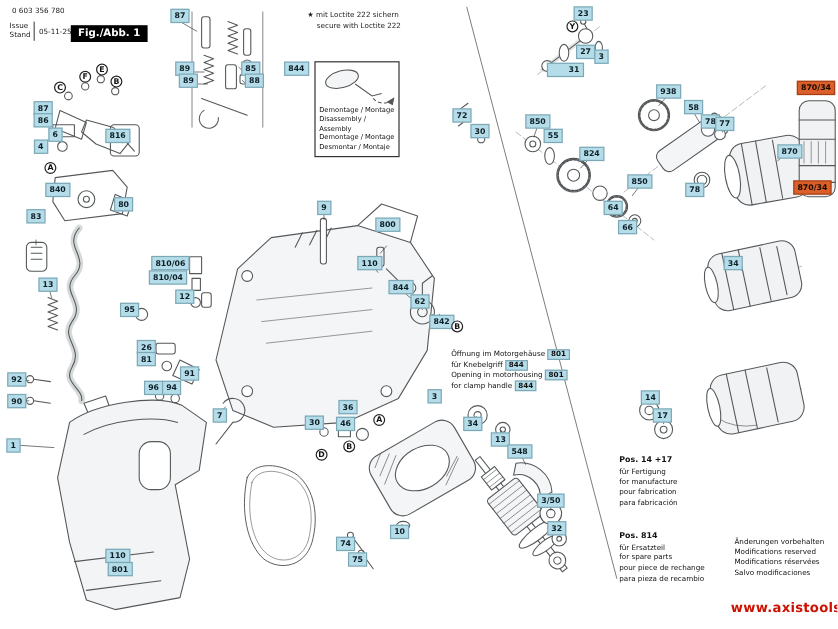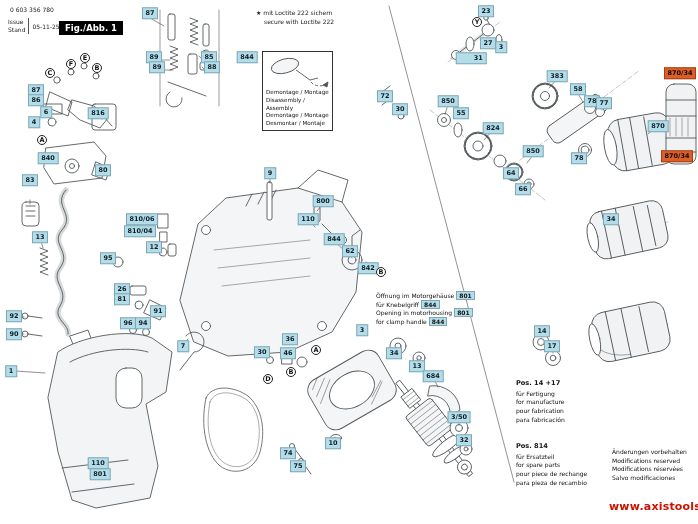--- a/index.html
+++ b/index.html
@@ -422,50 +422,50 @@
       <div class="callout" style="left: 142px; top: 219px;">810/06</div>
       <div class="callout" style="left: 140px; top: 231px;">810/04</div>
       <div class="callout" style="left: 154px; top: 247px;">12</div>
       <div class="callout" style="left: 108px; top: 258px;">95</div>
       <div class="callout" style="left: 122px; top: 289px;">26</div>
       <div class="callout" style="left: 122px; top: 299px;">81</div>
       <div class="callout" style="left: 158px; top: 311px;">91</div>
       <div class="callout" style="left: 128px; top: 323px;">96</div>
       <div class="callout" style="left: 143px; top: 323px;">94</div>
       <div class="callout" style="left: 183px; top: 346px;">7</div>
-      <div class="callout" style="left: 323px; top: 201px; text-align: center;">800</div>
+      <div class="callout" style="left: 323px; top: 187px; text-align: center;">800</div>
       <div class="callout" style="left: 308px; top: 219px;">110</div>
       <div class="callout" style="left: 334px; top: 239px;">844</div>
       <div class="callout" style="left: 350px; top: 251px;">62</div>
       <div class="callout" style="left: 368px; top: 268px;">842</div>
       <div class="callout" style="left: 262px; top: 352px;">30</div>
       <div class="callout" style="left: 290px; top: 339px;">36</div>
       <div class="callout" style="left: 288px; top: 353px;">46</div>
       <div class="callout" style="left: 362px; top: 330px;">3</div>
       <div class="callout" style="left: 394px; top: 353px;">34</div>
       <div class="callout" style="left: 417px; top: 366px;">13</div>
       <div class="callout" style="left: 333px; top: 443px;">10</div>
       <div class="callout" style="left: 288px; top: 453px;">74</div>
       <div class="callout" style="left: 298px; top: 466px;">75</div>
-      <div class="callout" style="left: 433px; top: 376px;">684</div>
+      <div class="callout" style="left: 433px; top: 376px;">548</div>
       <div class="callout" style="left: 459px; top: 417px;">3/50</div>
       <div class="callout" style="left: 464px; top: 440px;">32</div>
       <div class="callout" style="left: 486px; top: 11px;">23</div>
       <div class="callout" style="left: 488px; top: 43px;">27</div>
       <div class="callout" style="left: 501px; top: 47px;">3</div>
       <div class="callout" style="left: 471px; top: 58px; padding-left: 17px;">31</div>
       <div class="callout" style="left: 385px; top: 96px;">72</div>
       <div class="callout" style="left: 400px; top: 109px;">30</div>
       <div class="callout" style="left: 448px; top: 101px;">850</div>
       <div class="callout" style="left: 461px; top: 113px;">55</div>
       <div class="callout" style="left: 493px; top: 128px;">824</div>
       <div class="callout" style="left: 533px; top: 151px;">850</div>
       <div class="callout" style="left: 511px; top: 173px;">64</div>
       <div class="callout" style="left: 523px; top: 189px;">66</div>
-      <div class="callout" style="left: 557px; top: 76px;">383</div>
+      <div class="callout" style="left: 557px; top: 76px;">938</div>
       <div class="callout" style="left: 578px; top: 89px; text-align: right;">58</div>
       <div class="callout" style="left: 592px; top: 101px;">78</div>
       <div class="callout" style="left: 604px; top: 103px;">77</div>
       <div class="callout" style="left: 579px; top: 158px;">78</div>
       <div class="callout" style="left: 658px; top: 126px;">870</div>
       <div class="callout orange" style="left: 680px; top: 73px;">870/34</div>
       <div class="callout orange" style="left: 677px; top: 156px;">870/34</div>
       <div class="callout" style="left: 611px; top: 219px;">34</div>
       <div class="callout" style="left: 542px; top: 331px;">14</div>
       <div class="callout" style="left: 552px; top: 346px;">17</div>

